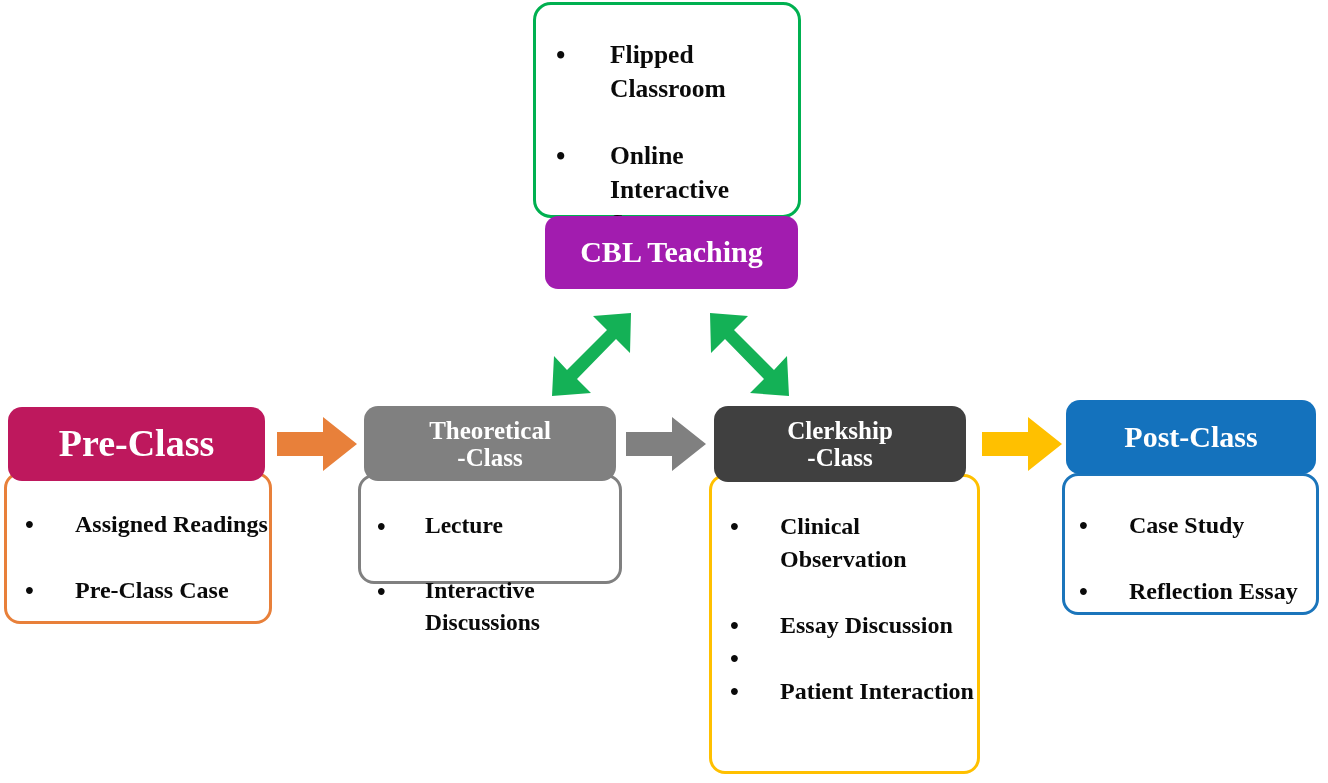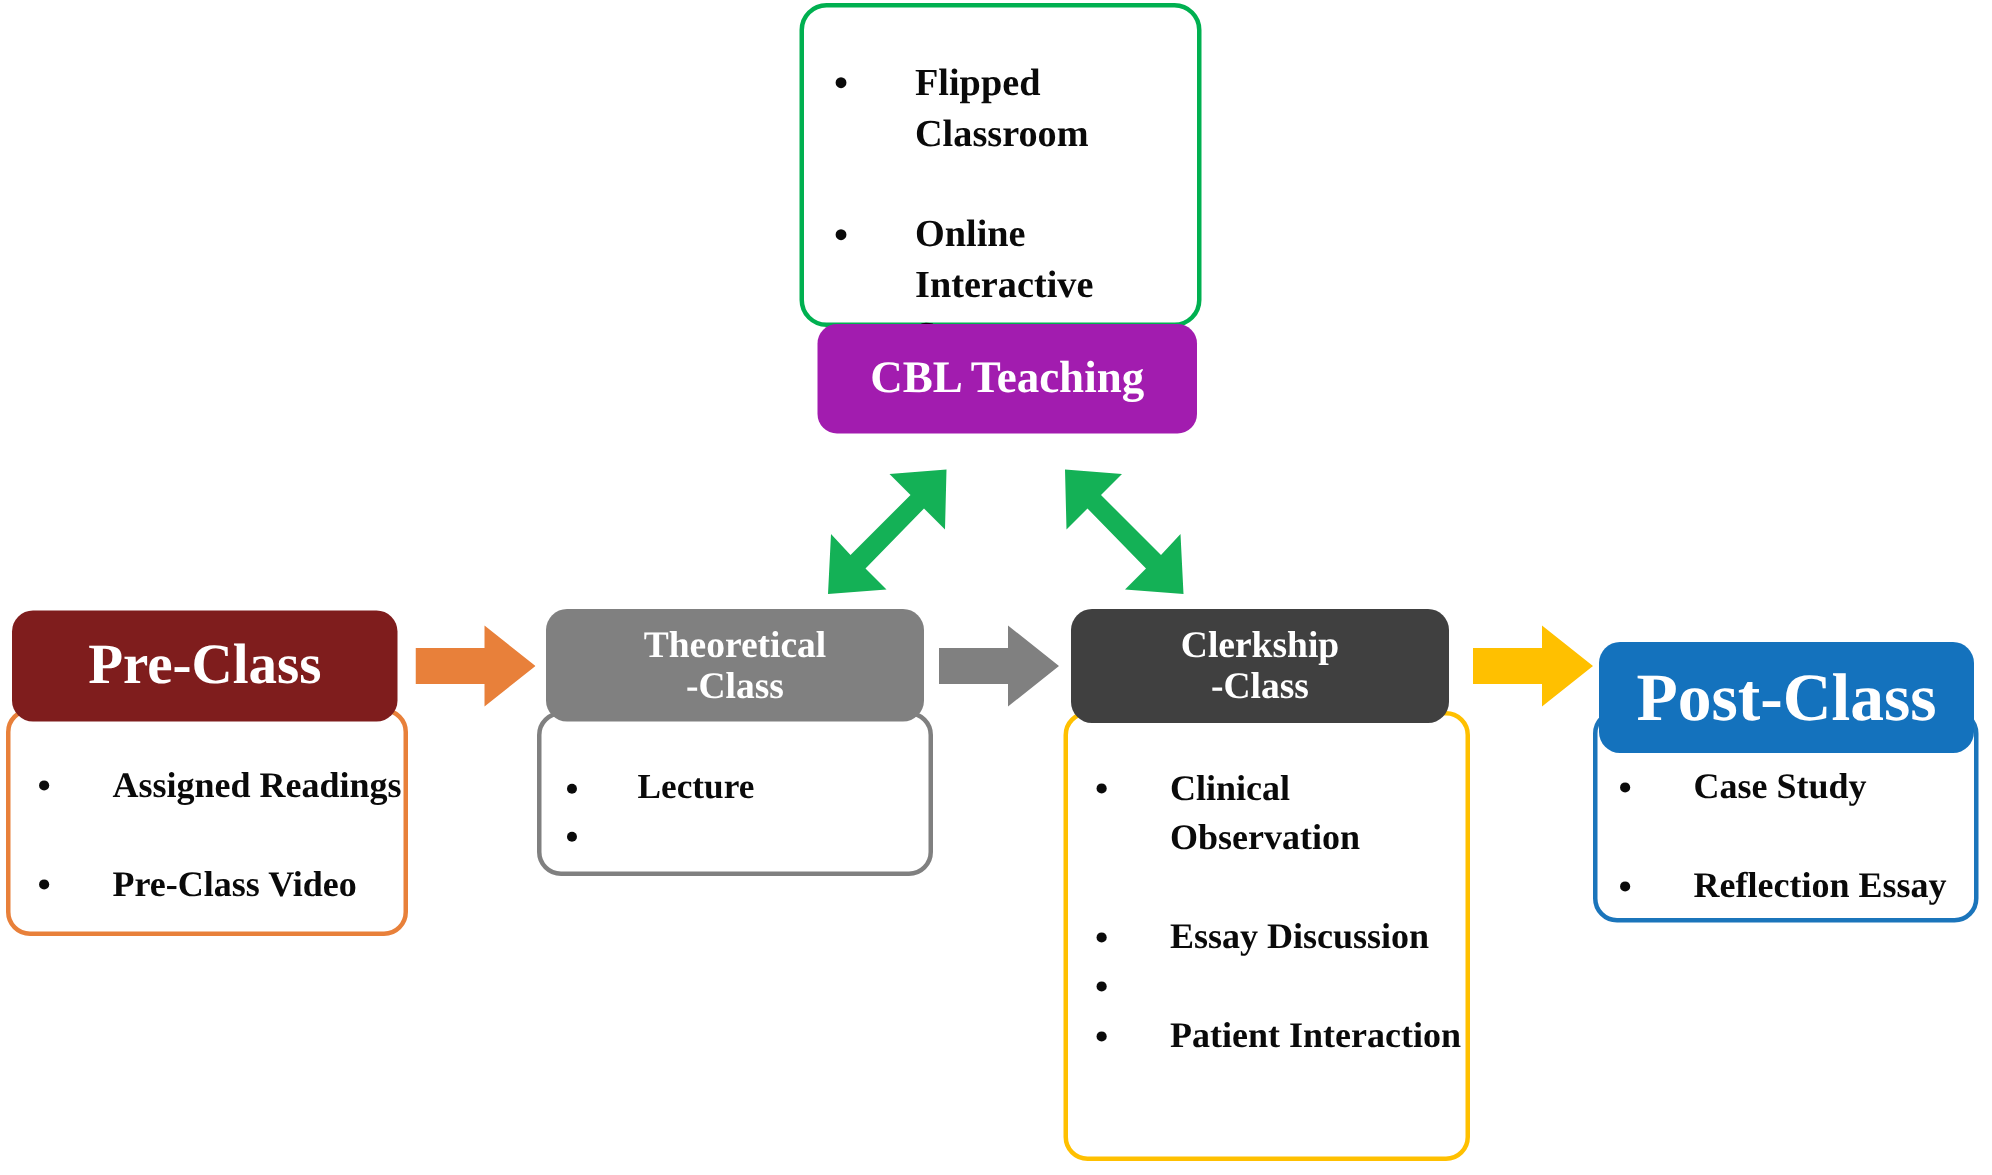--- a/index.html
+++ b/index.html
@@ -103,21 +103,21 @@
   }
   #pre-body ul.bullets {
     margin: 12px 0 0 0;
     padding-left: 18px;
     font-size: 24px;
     line-height: 1.36;
   }
   #pre-body ul.bullets li { padding-left: 50px; }
   #pre-header {
     left: 8px; top: 407px; width: 257px; height: 74px;
-    background: #7f1d1d;
+    background: #be185d;
     font-size: 38px;
   }
 
   
   #theo-body {
     left: 358px; top: 474px; width: 264px; height: 110px;
     border-color: #808080;
   }
   #theo-body ul.bullets {
     margin: 10px 0 0 0;
@@ -156,23 +156,23 @@
     border-color: #1B75BB;
   }
   #post-body ul.bullets {
     margin: 14px 0 0 0;
     padding-left: 14px;
     font-size: 24px;
     line-height: 1.38;
   }
   #post-body ul.bullets li { padding-left: 50px; }
   #post-header {
-    left: 1066px; top: 428px; width: 250px; height: 74px;
+    left: 1066px; top: 400px; width: 250px; height: 74px;
     background: #1472BD;
-    font-size: 45px;
+    font-size: 30px;
   }
 
   
   .arrow {
     position: absolute;
     z-index: 4;
   }
   #arrow-pre-theo   { left: 277px; top: 415px; width: 80px; height: 58px; }
   #arrow-theo-clerk { left: 626px; top: 415px; width: 80px; height: 58px; }
   #arrow-clerk-post { left: 982px; top: 415px; width: 80px; height: 58px; }
@@ -202,36 +202,37 @@
   </div>
 
   <div class="node-body" id="pre-body">
     <ul class="bullets">
       <li>
         <span class="bul">•</span>
         <span class="btxt">Assigned Readings</span>
       </li>
       <li>
         <span class="bul">•</span>
-        <span class="btxt">Pre-Class Video</span>
+        <span class="btxt">Pre-Class Case</span>
       </li>
     </ul>
   </div>
   <div class="node-header" id="pre-header">
     <span class="hl">Pre-Class</span>
   </div>
 
   <div class="node-body" id="theo-body">
     <ul class="bullets">
       <li>
         <span class="bul">•</span>
         <span class="btxt">Lecture</span>
       </li>
       <li>
         <span class="bul">•</span>
+        <span class="btxt">Interactive Discussions</span>
       </li>
     </ul>
   </div>
   <div class="node-header" id="theo-header">
     <span class="hl">Theoretical</span>
     <span class="hl">-Class</span>
   </div>
 
   <div class="node-body" id="clerk-body">
     <ul class="bullets">

